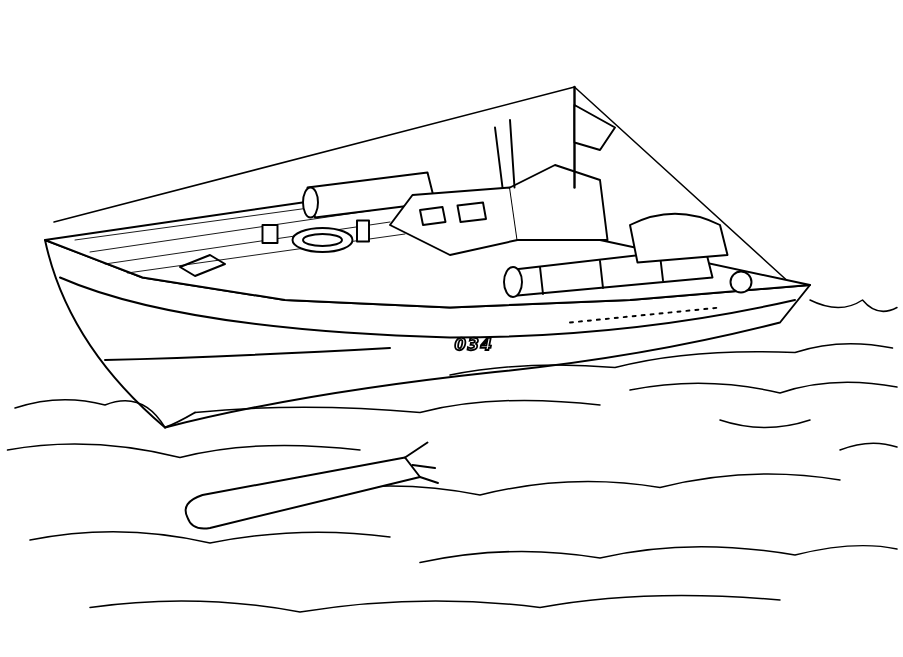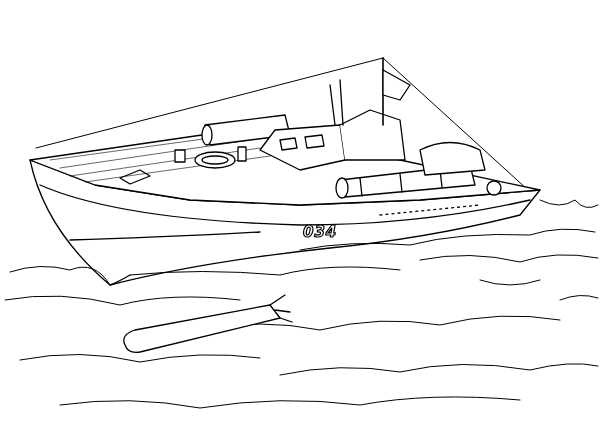--- a/index.html
+++ b/index.html
@@ -1,20 +1,20 @@
 <!DOCTYPE html>
 <html><head>
 <meta charset="utf-8">
 <style>
   html, body { margin:0; padding:0; background:#ffffff; }
   body { width:602px; height:438px; overflow:hidden; font-family:"DejaVu Sans", sans-serif; }
   .canvas { position:relative; width:602px; height:438px; background:#ffffff; }
   svg { position:absolute; left:0; top:0; }
   .hull-number { position:absolute; left:303px; top:223px; font-family:"DejaVu Sans", sans-serif;
-    font-weight:bold; font-style:italic; font-size:15px; color:#fff;
+    font-weight:bold; font-style:italic; font-size:11px; color:#fff;
     -webkit-text-stroke:1.2px #000; letter-spacing:1px; }
 </style>
 </head>
 <body>
 
 <div class="canvas">
   <svg width="602" height="438" viewBox="0 0 602 438" fill="none" stroke="#000" stroke-width="1.3" stroke-linecap="round" stroke-linejoin="round">
 
     <g>
       <path d="M36 148 L383 58" stroke-width="1"></path>

